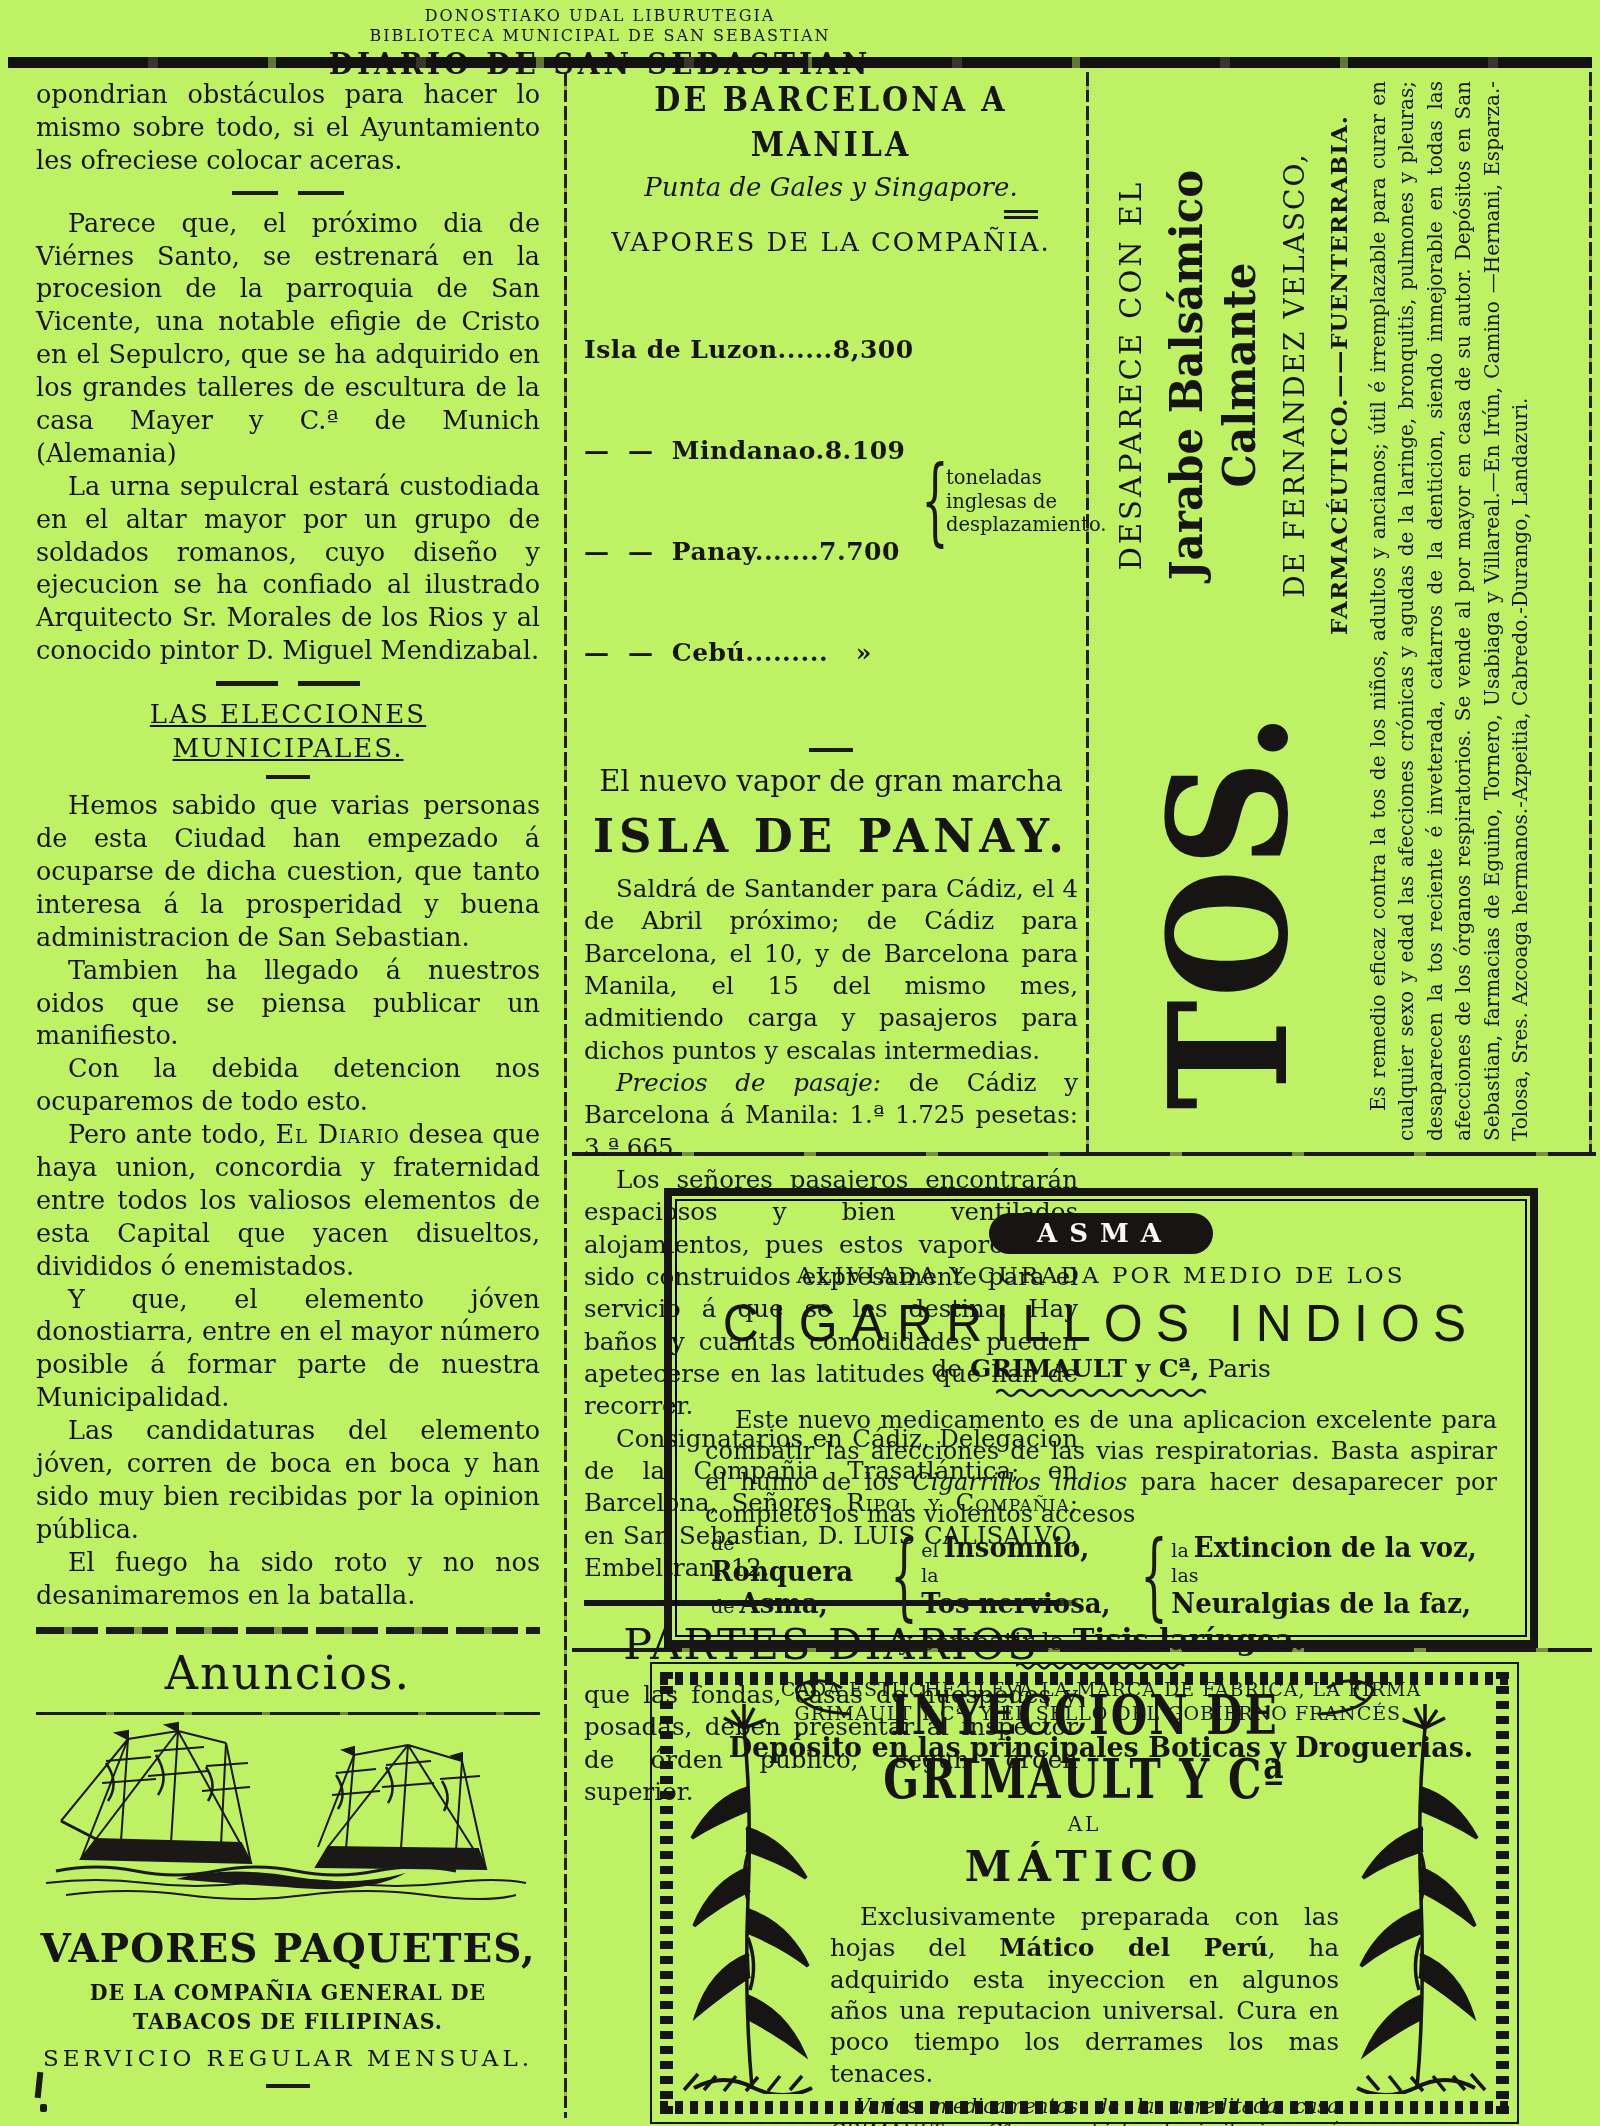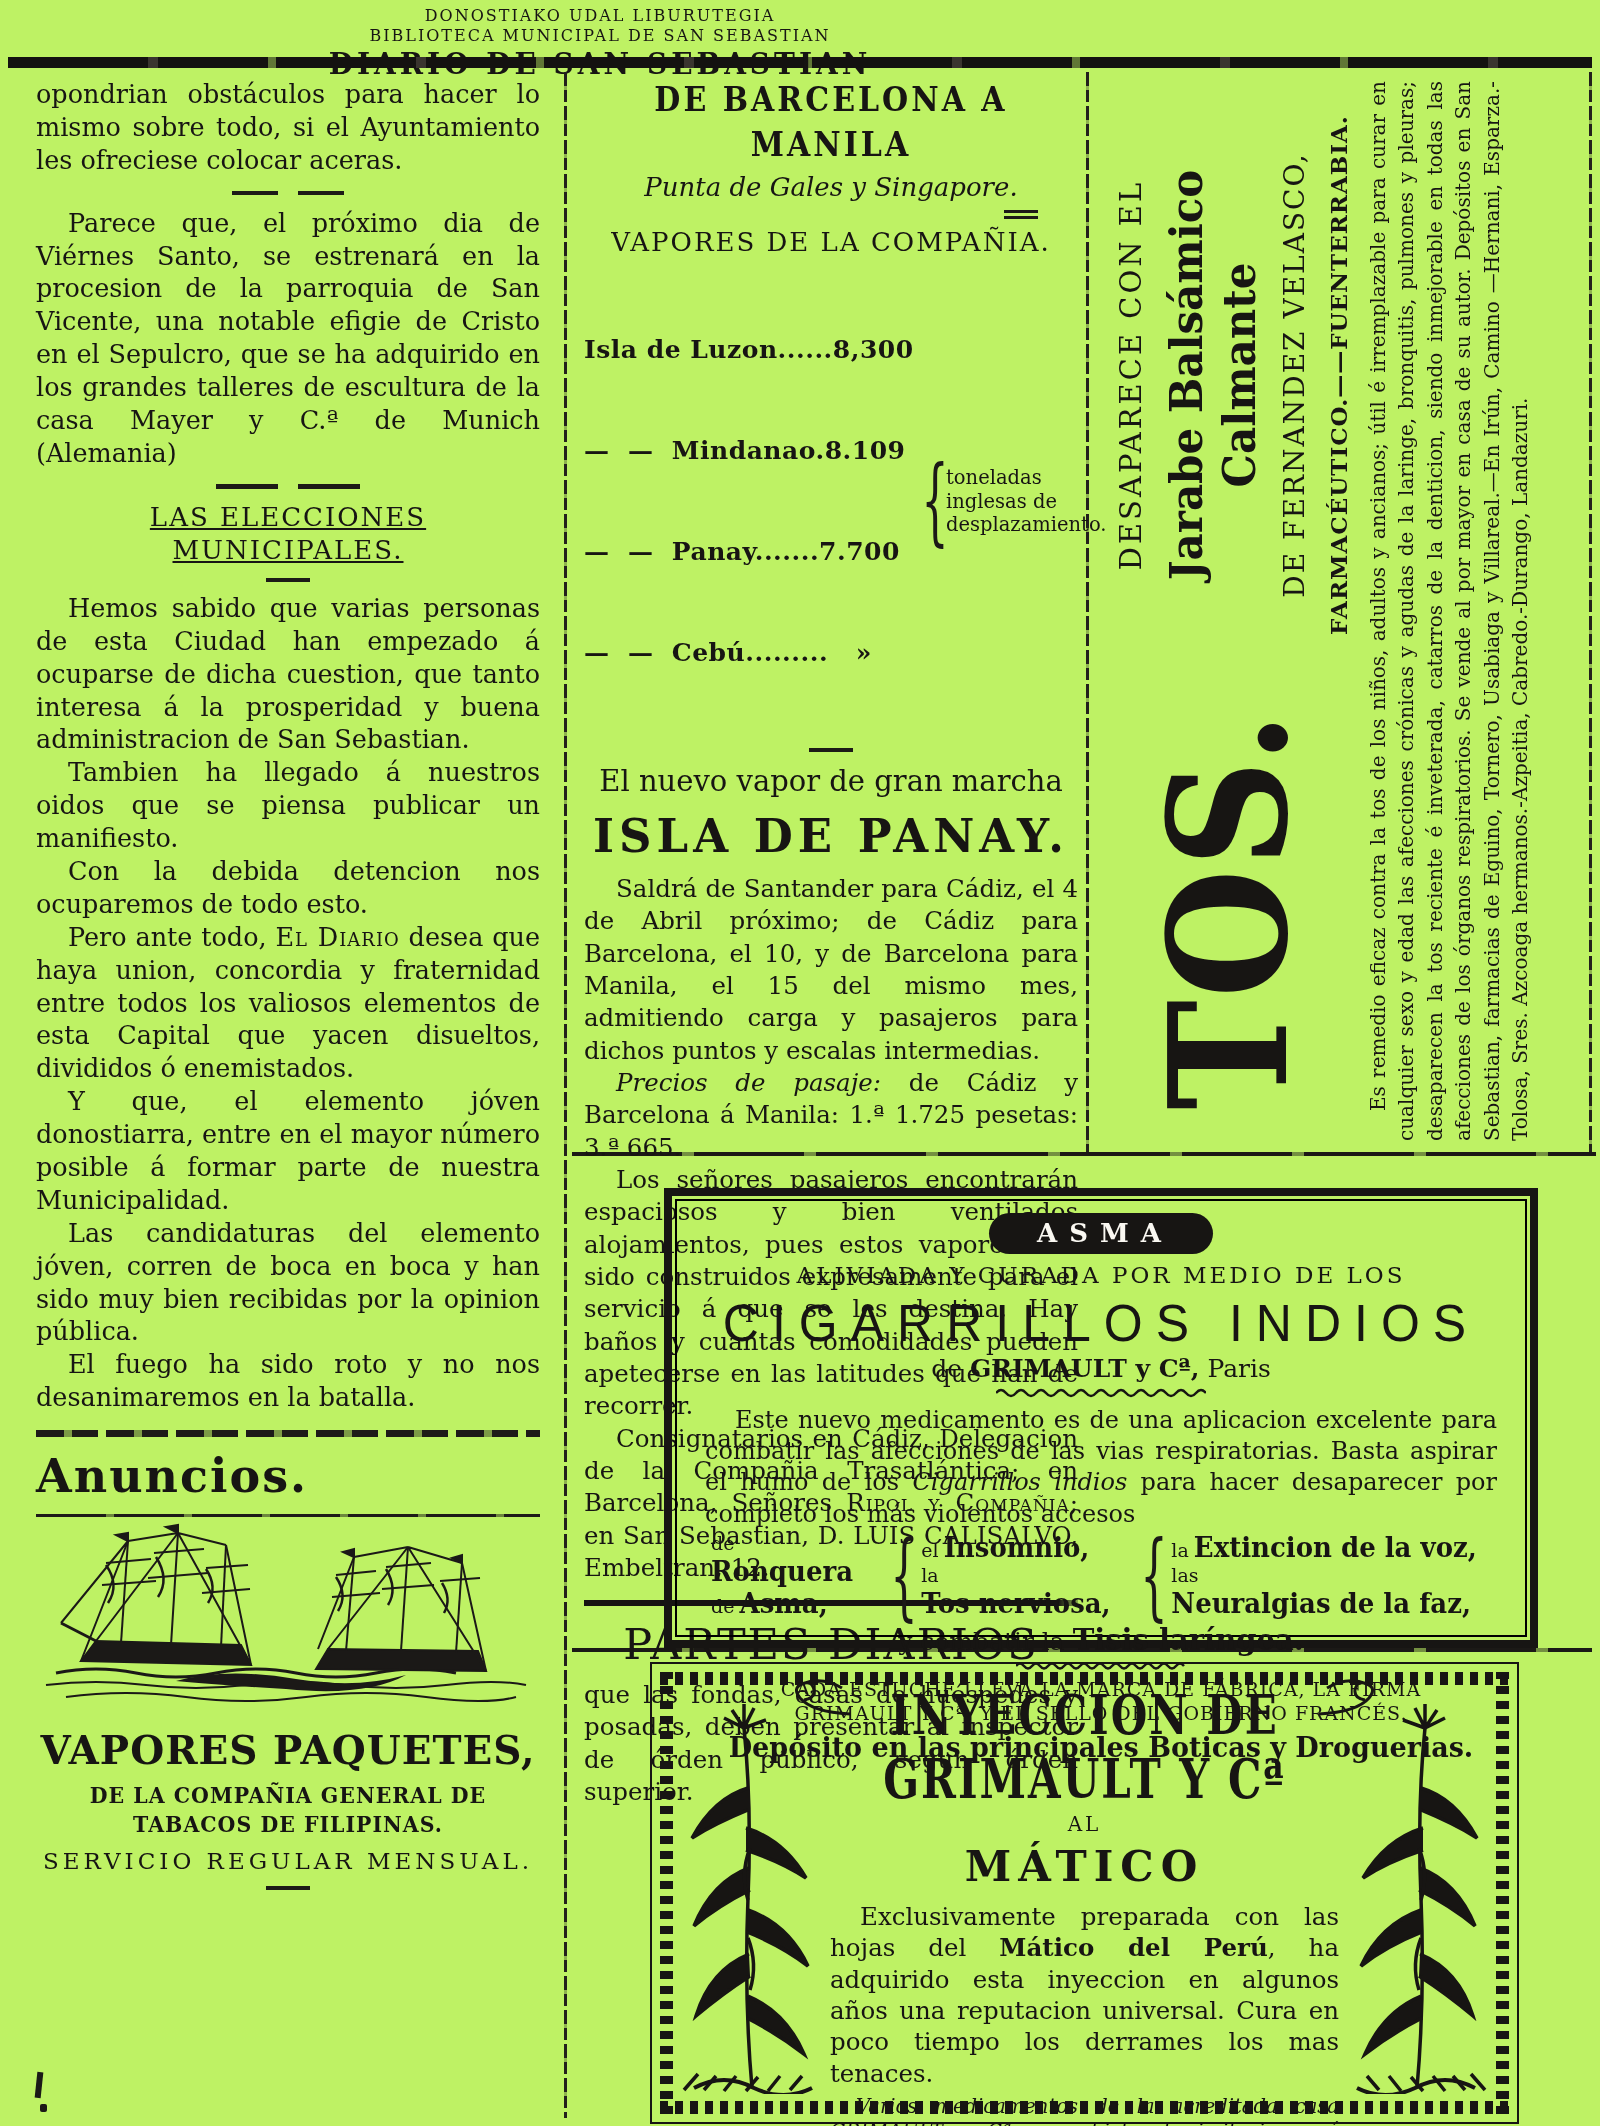--- a/index.html
+++ b/index.html
@@ -27,21 +27,21 @@
   .div-small{width:44px;height:4px;background:#1c1a17;margin:10px auto;}
   .div-eq{width:34px;margin:6px 40px 6px auto;}
   .div-eq i{display:block;height:3px;background:#1c1a17;margin:3px 0;}
   .worn-rule{height:7px;background:repeating-linear-gradient(90deg,#1d1b18 0 28px,rgba(29,27,24,.4) 28px 36px,#1d1b18 36px 62px,transparent 62px 70px);margin:0 0 10px;}
   .hrule-thin{height:3px;background:repeating-linear-gradient(90deg,#1d1b18 0 70px,rgba(29,27,24,.5) 70px 78px);}
 
   
   .col-left{left:36px;top:78px;width:504px;font-size:25.5px;line-height:1.29;}
   .heading-sec{font-size:26px;letter-spacing:2px;text-align:center;margin:6px 0;text-decoration:underline;}
   .smallcaps{font-variant:small-caps;letter-spacing:1px;}
-  .anuncios{font-size:46px;font-weight:bold;text-align:left;letter-spacing:2px;margin:2px 0 8px;}
+  .anuncios{font-size:46px;font-weight:normal;text-align:center;letter-spacing:2px;margin:2px 0 8px;}
   .vap-title{font-size:39px;font-weight:bold;text-align:center;letter-spacing:1px;margin-top:4px;}
   .vap-sub{font-size:20.5px;font-weight:bold;text-align:center;letter-spacing:1px;margin-top:8px;transform:scaleY(1.12);}
   .vap-serv{font-size:23px;text-align:center;letter-spacing:4px;margin-top:10px;}
 
   
   .col-mid{left:584px;top:82px;width:494px;font-size:24.5px;line-height:1.32;}
   .barc-title{font-size:30px;font-weight:bold;text-align:center;letter-spacing:3px;transform:scaleY(1.12);}
   .barc-it{font-size:26px;font-style:italic;text-align:center;line-height:1.25;margin-top:10px;}
   .vap-comp{font-size:26px;text-align:center;letter-spacing:2px;margin-top:2px;}
   .fleet{display:flex;align-items:center;margin-top:6px;}
@@ -125,20 +125,21 @@
   <div class="abs hrule" style="left:572px;top:1152px;width:1024px;"></div>
   <div class="abs hrule" style="left:572px;top:1648px;width:1020px;"></div>
 
   <div class="abs col-left">
     <p class="j">opondrian obstáculos para hacer lo mismo sobre todo, si el Ayuntamiento les ofreciese colocar aceras.</p>
     <div class="div-dash">
         <i></i>
         <i></i>
       </div>
     <p class="j ind">Parece que, el próximo dia de Viérnes Santo, se estrenará en la procesion de la parroquia de San Vicente, una notable efigie de Cristo en el Sepulcro, que se ha adquirido en los grandes talleres de escultura de la casa Mayer y C.ª de Munich (Alemania)</p>
+    <p class="j ind">La urna sepulcral estará custodiada en el altar mayor por un grupo de soldados romanos, cuyo diseño y ejecucion se ha confiado al ilustrado Arquitecto Sr. Morales de los Rios y al conocido pintor D. Miguel Mendizabal.</p>
     <div class="div-dash big">
         <i></i>
         <i></i>
       </div>
     <div class="heading-sec">LAS ELECCIONES MUNICIPALES.</div>
     <div class="div-small"></div>
     <p class="j ind">Hemos sabido que varias personas de esta Ciudad han empezado á ocuparse de dicha cuestion, que tanto interesa á la prosperidad y buena administracion de San Sebastian.</p>
     <p class="j ind">Tambien ha llegado á nuestros oidos que se piensa publicar un manifiesto.</p>
     <p class="j ind">Con la debida detencion nos ocuparemos de todo esto.</p>
     <p class="j ind"><span>Pero ante todo, </span><span class="smallcaps">El Diario</span><span> desea que haya union, concordia y fraternidad entre todos los valiosos elementos de esta Capital que yacen disueltos, divididos ó enemistados.</span></p>

